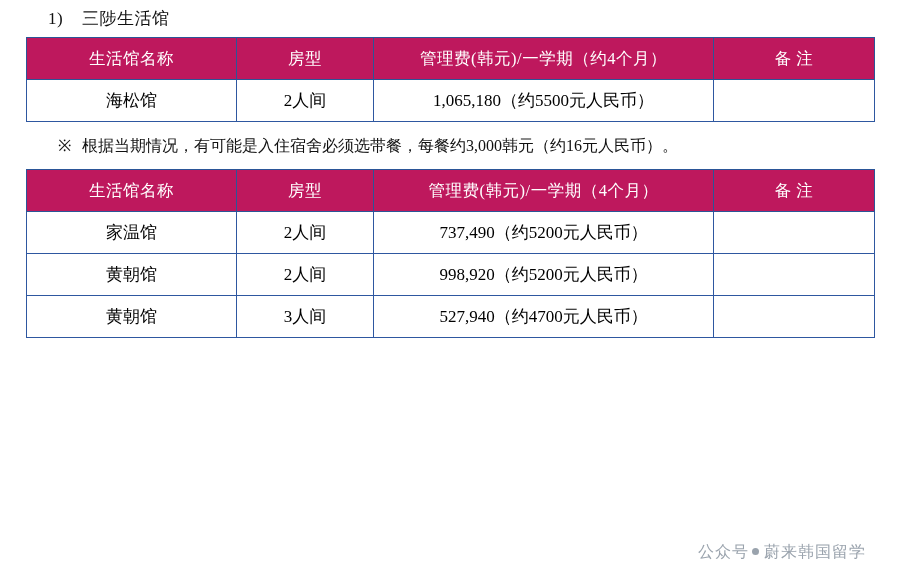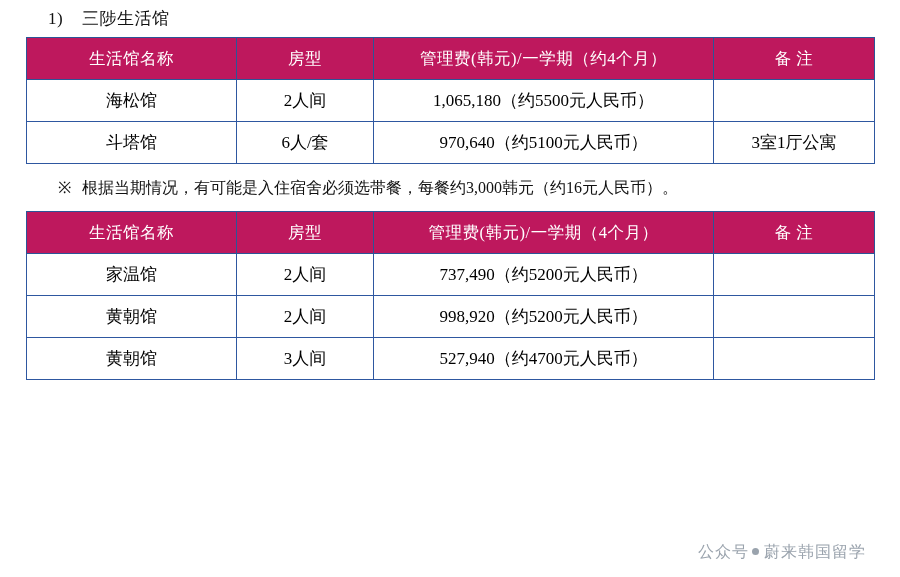--- a/index.html
+++ b/index.html
@@ -124,26 +124,20 @@
         <th>备  注</th>
       </tr>
     </thead>
     <tbody>
       <tr>
         <td>海松馆</td>
         <td>2人间</td>
         <td>1,065,180（约5500元人民币）</td>
         <td></td>
       </tr>
-      <tr>
-        <td>斗塔馆</td>
-        <td>6人/套</td>
-        <td>970,640（约5100元人民币）</td>
-        <td>3室1厅公寓</td>
-      </tr>
     </tbody>
   </table>
 
   <div class="note">
     <span class="mark">※</span><span>根据当期情况，有可能是入住宿舍必须选带餐，每餐约3,000韩元（约16元人民币）。</span>
   </div>
 
   <div class="spacer-2"></div>
 
 

